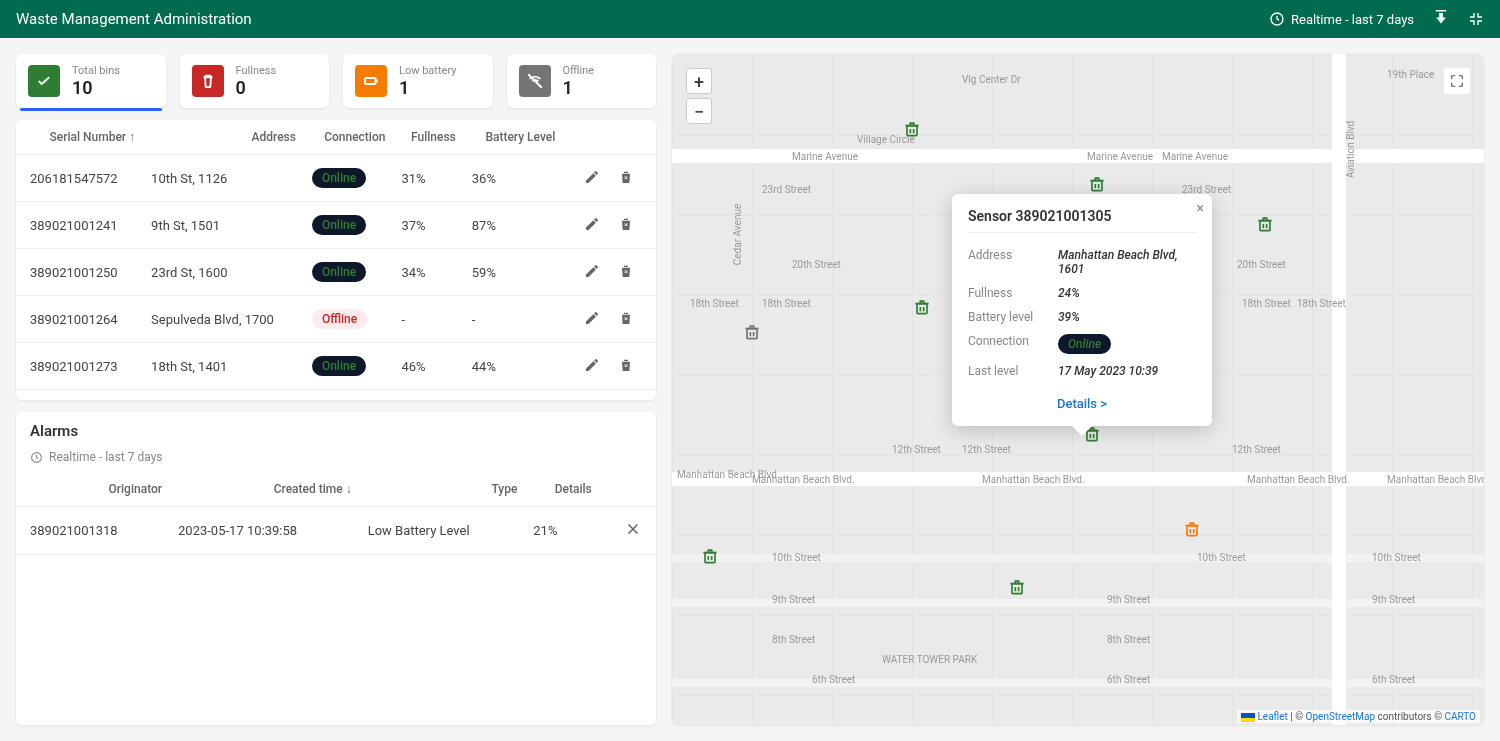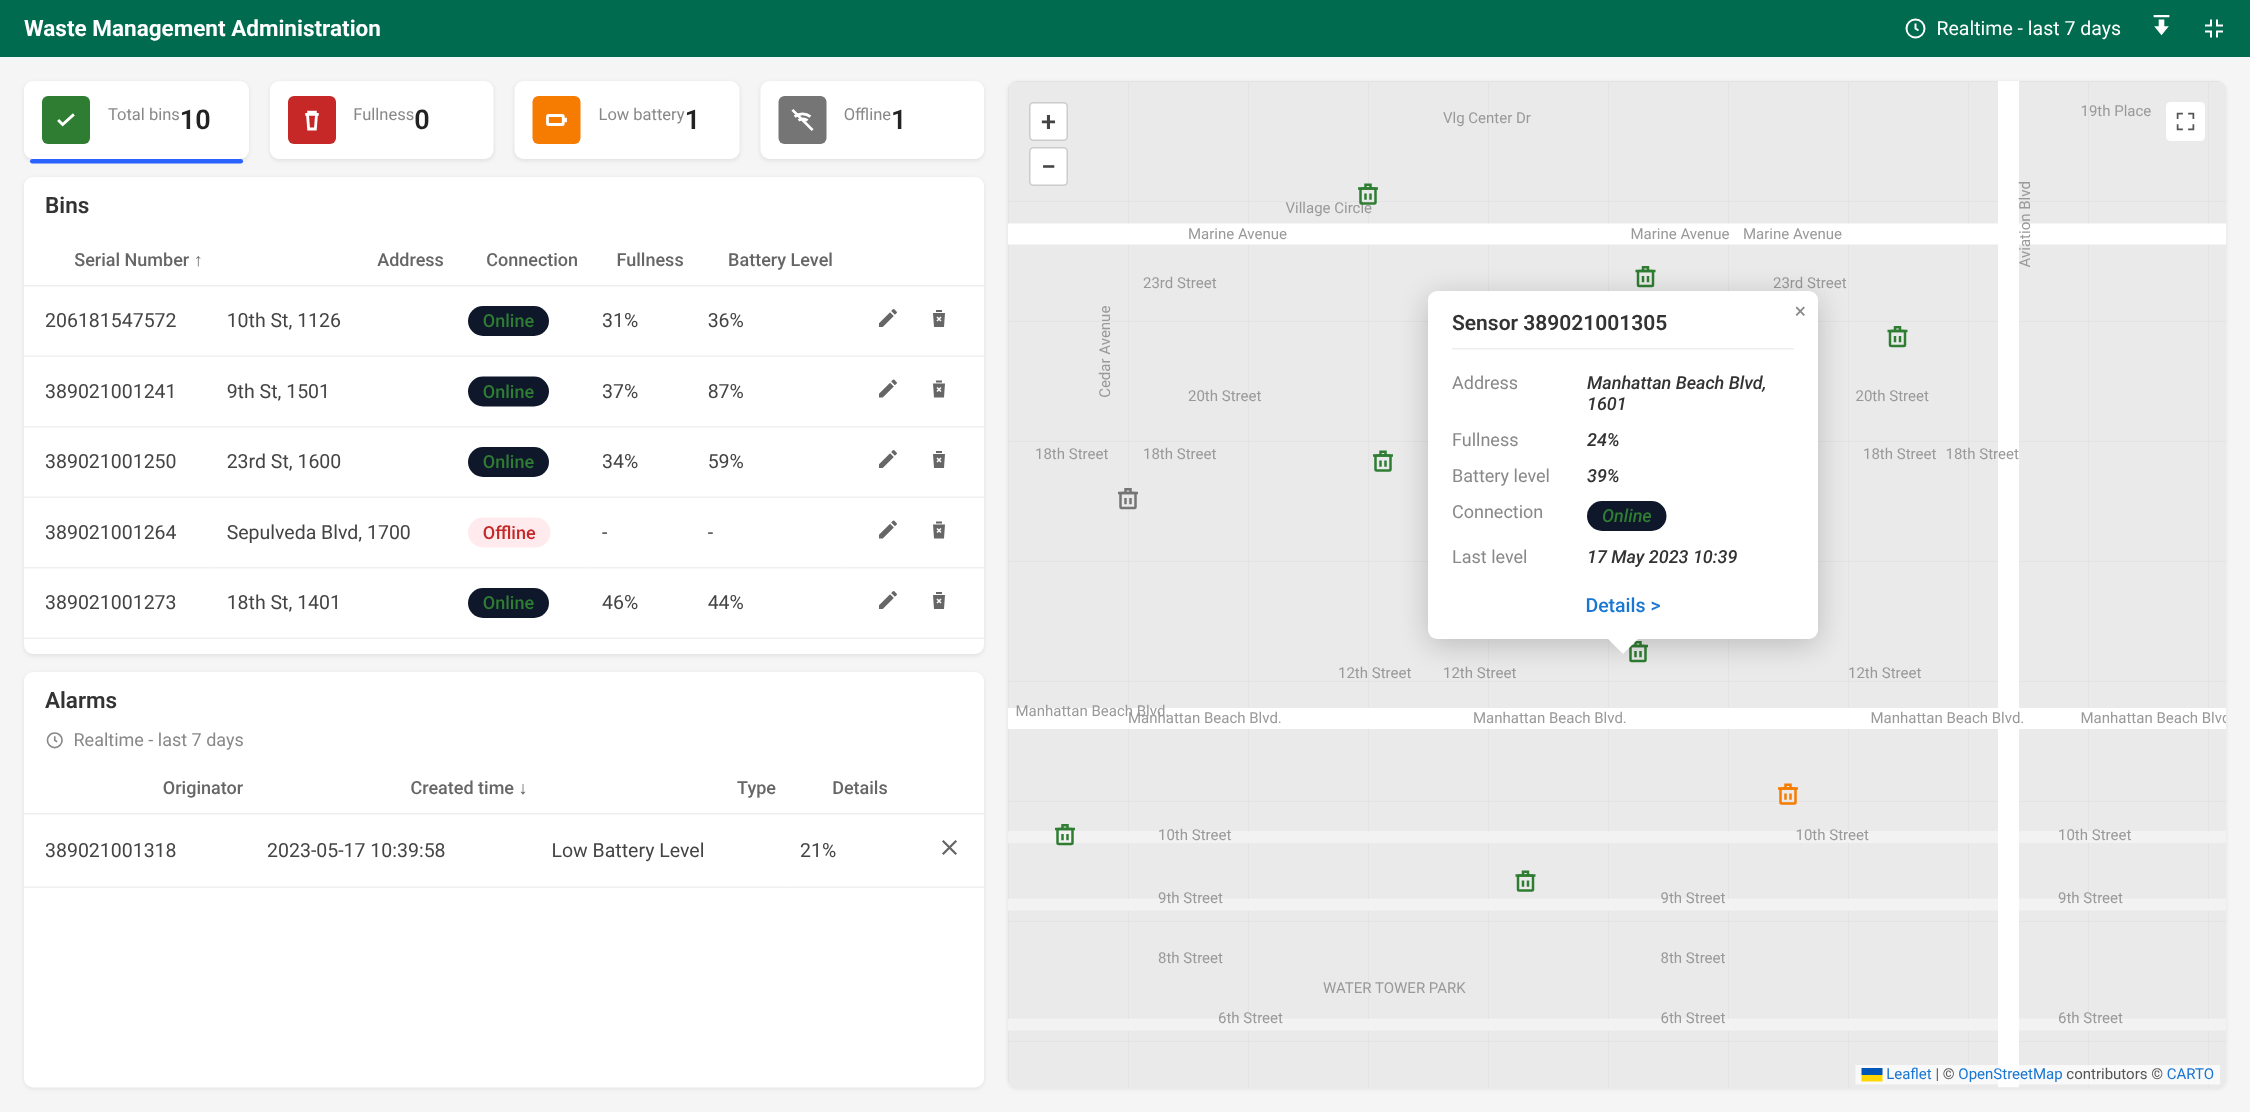--- a/index.html
+++ b/index.html
@@ -1,34 +1,34 @@
 <!DOCTYPE html>
 <html><head>
 <meta charset="utf-8">
 <style>
 * { box-sizing: border-box; margin: 0; padding: 0; }
 body { font-family: -apple-system, BlinkMacSystemFont, "Segoe UI", Roboto, Helvetica, Arial, sans-serif; background: #f5f5f5; width: 1500px; height: 741px; overflow: hidden; }
 .header { background: #006b4f; color: #fff; height: 38px; display: flex; align-items: center; padding: 0 16px; }
-.header-title { font-size: 15px; font-weight: 700; flex: 1; }
+.header-title { font-size: 15px; font-weight: 400; flex: 1; }
 .header-right { display: flex; align-items: center; gap: 18px; }
 .realtime { display: flex; align-items: center; gap: 6px; font-size: 13px; }
 .icon-btn { color: #fff; cursor: pointer; display: flex; align-items: center; }
 .content { display: flex; gap: 16px; padding: 16px; height: calc(100% - 38px); }
 .left { width: 640px; display: flex; flex-direction: column; gap: 12px; }
 .right { flex: 1; position: relative; }
 
 .stat-row { display: flex; gap: 14px; }
 .stat-card { flex: 1; background: #fff; border-radius: 6px; padding: 10px 12px; display: flex; align-items: center; gap: 12px; box-shadow: 0 1px 3px rgba(0,0,0,0.08); position: relative; }
 .stat-card.active::after { content:''; position:absolute; left:4px; right:4px; bottom:-3px; height:3px; background:#2962ff; border-radius: 2px; }
 .stat-icon { width: 32px; height: 32px; border-radius: 4px; display: flex; align-items: center; justify-content: center; color:#fff; }
 .stat-icon.green { background: #2e7d32; }
 .stat-icon.red { background: #c62828; }
 .stat-icon.orange { background: #f57c00; }
 .stat-icon.grey { background: #757575; }
-.stat-text { display: flex; flex-direction: row; }
+.stat-text { display: flex; flex-direction: column; }
 .stat-label { font-size: 11px; color: #888; }
 .stat-value { font-size: 18px; font-weight: 600; color: #222; }
 
 .panel { background: #fff; border-radius: 6px; box-shadow: 0 1px 3px rgba(0,0,0,0.08); display: flex; flex-direction: column; overflow: hidden; }
 .panel-header { display: flex; align-items: center; padding: 10px 14px; }
 .panel-title { font-size: 15px; font-weight: 600; color: #333; flex: 1; }
 .panel-actions { display: flex; gap: 14px; color: #555; }
 .panel-actions svg, .panel-actions .icon-btn svg { cursor: pointer; }
 .panel-sub { display: flex; align-items: center; gap: 6px; padding: 0 14px 8px 14px; font-size: 12px; color: #888; }
 
@@ -144,41 +144,20 @@
             </svg>
           </div>
     <div class="stat-text">
             <div class="stat-label">Offline</div>
             <div class="stat-value">1</div>
           </div>
         </div>
       </div>
 
     <div class="panel bins-panel">
-      <div class="panel-header">
-        <div class="panel-title">Bins</div>
-        <div class="panel-actions">
-          <span class="icon-btn">
-              <svg width="16" height="16" viewBox="0 0 24 24" fill="none" stroke="currentColor" stroke-width="2">
-                <path d="M12 4v16M4 12h16"></path>
-              </svg>
-            </span>
-          <span class="icon-btn">
-              <svg width="16" height="16" viewBox="0 0 24 24" fill="none" stroke="currentColor" stroke-width="2">
-                <circle cx="10" cy="10" r="6"></circle>
-                <path d="M20 20l-5-5"></path>
-              </svg>
-            </span>
-          <span class="icon-btn">
-              <svg width="16" height="16" viewBox="0 0 24 24" fill="none" stroke="currentColor" stroke-width="2">
-                <path d="M3 9V3h6M21 9V3h-6M3 15v6h6M21 15v6h-6"></path>
-              </svg>
-            </span>
-        </div>
-      </div>
       <div class="bins-scroll">
         <table class="table">
           <thead>
               <tr>
             <th><span>Serial Number</span><span class="sort-icon">↑</span></th>
             <th>Address</th>
             <th>Connection</th>
             <th>Fullness</th>
             <th>Battery Level</th>
             <th></th>

